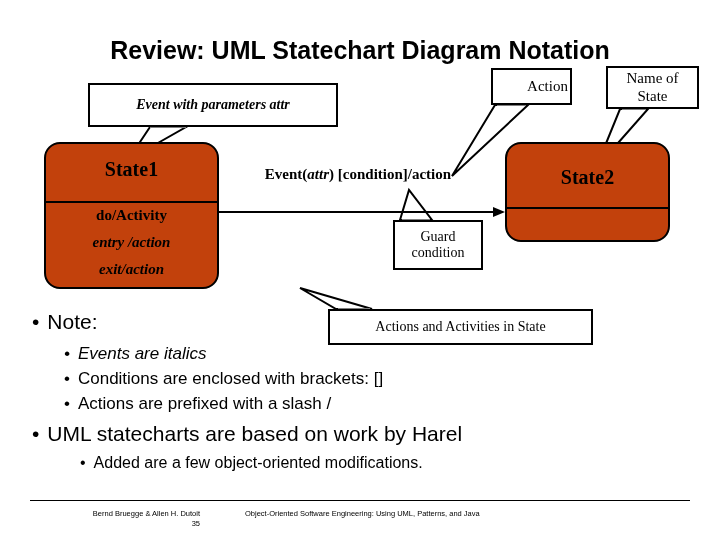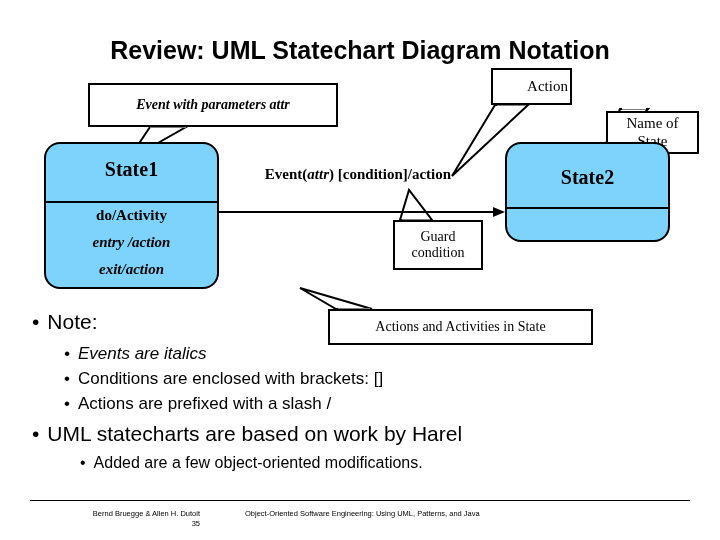--- a/index.html
+++ b/index.html
@@ -64,21 +64,20 @@
     font-family: "Liberation Serif", serif;
     padding-left: 32px;
   }
   #callout-name-of-state {
     left: 606px;
     top: 66px;
     width: 93px;
     height: 43px;
     font-size: 15px;
     font-weight: normal;
-    margin-top: 45px;
   }
   #callout-guard {
     left: 393px;
     top: 220px;
     width: 90px;
     height: 50px;
     font-size: 14px;
     font-weight: normal;
   }
   #callout-actions-activities {
@@ -88,21 +87,21 @@
     height: 36px;
     font-size: 14px;
     font-weight: normal;
   }
 
   
   .state {
     position: absolute;
     border: 2px solid #000;
     border-radius: 16px;
-    background: #7dd3fc;
+    background: #c2410c;
     box-sizing: border-box;
   }
   #state1 {
     left: 44px;
     top: 142px;
     width: 175px;
     height: 147px;
   }
   #state1-name {
     position: absolute;

